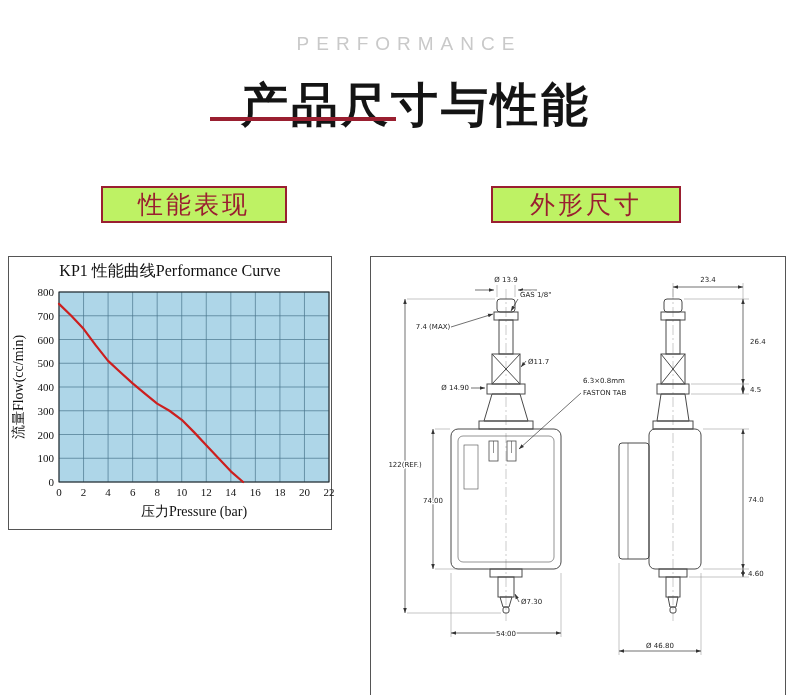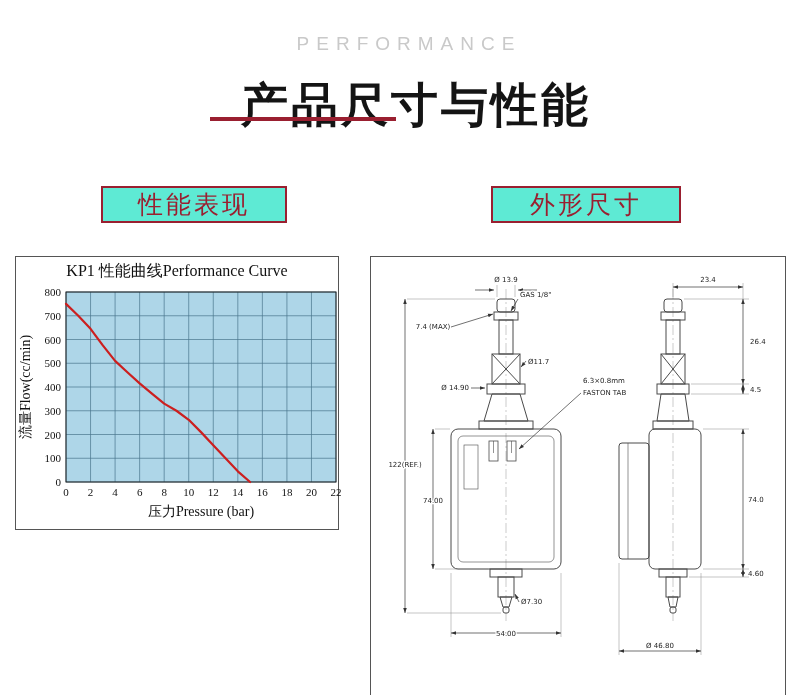--- a/index.html
+++ b/index.html
@@ -12,26 +12,26 @@
     font-size:19px;letter-spacing:7px;color:#c9c9c9;font-weight:500;padding-left:9px;
   }
   .page-title{
     position:absolute;top:58px;left:0;width:100%;text-align:center;
     font-size:47px;font-weight:700;color:#141414;letter-spacing:3px;margin:16px;
   }
   .title-underline{position:absolute;top:117px;left:210px;width:186px;height:4px;}
   .section-label{
     position:absolute;top:186px;height:33px;border:2px solid;box-sizing:content-box;
     display:flex;align-items:center;justify-content:center;
-    font-size:25px;letter-spacing:3px;background:#5eead4;
+    font-size:25px;letter-spacing:3px;background:#bef264;
   }
   .section-label.left{left:101px;width:182px}
   .section-label.right{left:491px;width:186px}
   .panel{position:absolute;border:1px solid #555;background:#fff;box-sizing:border-box;}
-  .chart-panel{left:15px;top:256px;width:324px;height:274px}
+  .chart-panel{left:8px;top:256px;width:324px;height:274px}
   .drawing-panel{left:370px;top:256px;width:416px;height:528px}
   .chart-title{
     font-family:"Liberation Serif",serif;font-size:16px;text-align:center;
     margin-top:4px;color:#111;white-space:nowrap;
   }
   .tick{font:11px "Liberation Serif",serif;fill:#111}
   .axis-label{font:14px "Liberation Serif",serif;fill:#111}
   .dim{
     font:7px "DejaVu Sans",sans-serif;fill:#222;
     stroke:#fff;stroke-width:2.5px;paint-order:stroke;stroke-linejoin:round;

